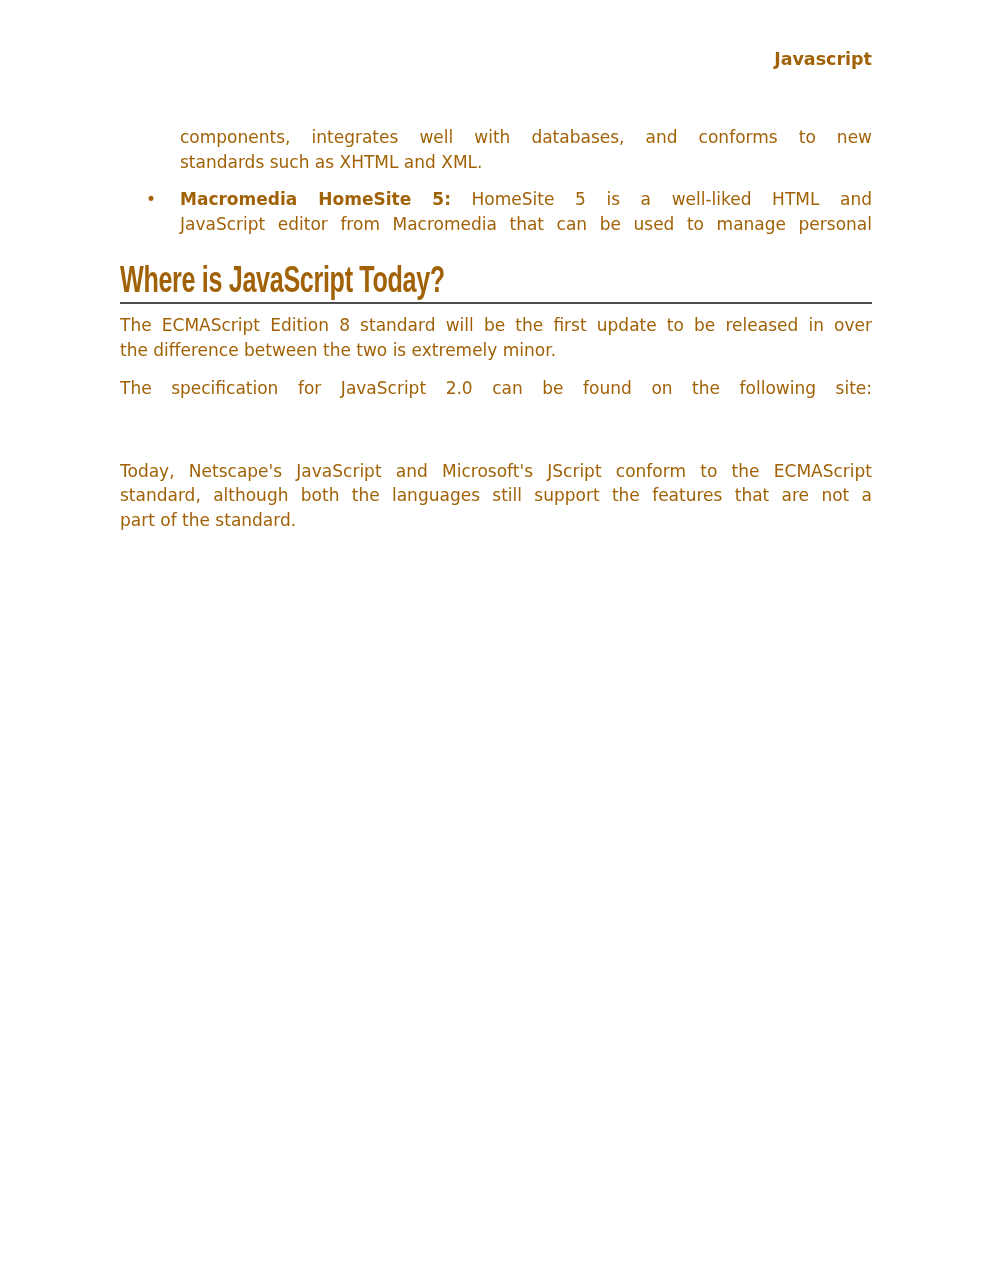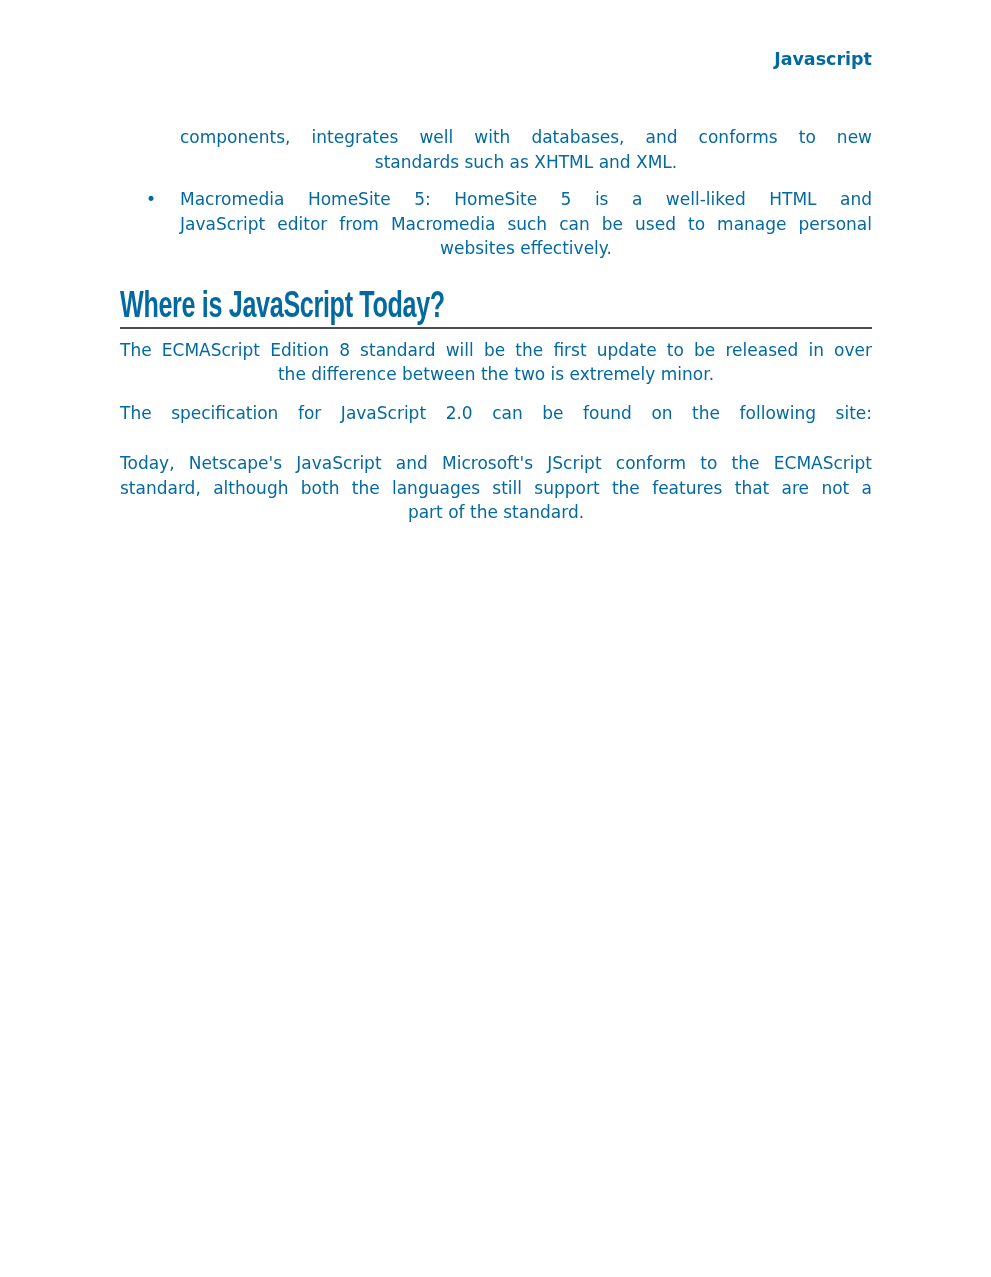--- a/index.html
+++ b/index.html
@@ -8,36 +8,36 @@
     background: #ffffff;
   }
   .page {
     position: relative;
     width: 991px;
     height: 1277px;
     background: #ffffff;
     box-sizing: border-box;
     padding: 49px 119px 0 120px;
     font-family: "DejaVu Sans", sans-serif;
-    color: #0369a1;
+    color: #a16207;
     overflow: hidden;
   }
   .page-header {
     text-align: right;
     font-size: 17.5px;
     font-weight: bold;
     line-height: 21px;
     height: 21px;
   }
   .body-text {
     font-size: 17px;
     line-height: 24.5px;
   }
   .line {
-    text-align: center;
+    text-align: left;
     white-space: normal;
   }
   .just {
     text-align: justify;
     text-align-last: justify;
   }
   .indented {
     padding-left: 60px;
   }
   .intro-paragraph {
@@ -47,21 +47,21 @@
     position: relative;
     margin-top: 13px;
   }
   .bullet-marker {
     position: absolute;
     left: 26px;
     top: 0;
     line-height: 24.5px;
     font-size: 17px;
   }
-  .bold { font-weight: normal; }
+  .bold { font-weight: bold; }
   .section-heading {
     margin-top: 24px;
     height: 40px;
     line-height: 40px;
     white-space: nowrap;
   }
   .section-heading .heading-text {
     display: inline-block;
     font-family: "Liberation Sans", sans-serif;
     font-weight: bold;
@@ -70,43 +70,42 @@
     transform: scaleX(0.68);
     transform-origin: 0 50%;
   }
   .section-rule {
     margin-top: 2px;
     height: 2px;
     background: #4d4d4d;
   }
   .para-ecmascript { margin-top: 9px; }
   .para-specification { margin-top: 14px; }
-  .para-today { margin-top: 26px; }
+  .para-today { margin-top: 58px; }
 </style>
 </head>
 <body>
 
 <div class="page">
 
   <div class="page-header">
     <span>Javascript</span>
   </div>
 
   <div class="body-text intro-paragraph indented">
     <div class="line just">components, integrates well with databases, and conforms to new</div>
     <div class="line">standards such as XHTML and XML.</div>
   </div>
 
   <div class="body-text bullet-item indented">
     <span class="bullet-marker">•</span>
     <div class="line just">
       <span class="bold">Macromedia HomeSite 5:</span><span> HomeSite 5 is a well-liked HTML and</span>
     </div>
-    <div class="line just">JavaScript editor from Macromedia such can be used to manage personal</div>
-    <div class="line">websites effectively.</div>
+    <div class="line just">JavaScript editor from Macromedia that can be used to manage personal</div>
   </div>
 
   <div class="section-heading">
     <span class="heading-text">Where is JavaScript Today?</span>
   </div>
   <div class="section-rule"></div>
 
   <div class="body-text para-ecmascript">
     <div class="line just">The ECMAScript Edition 8 standard will be the first update to be released in over</div>
     <div class="line">the difference between the two is extremely minor.</div>

